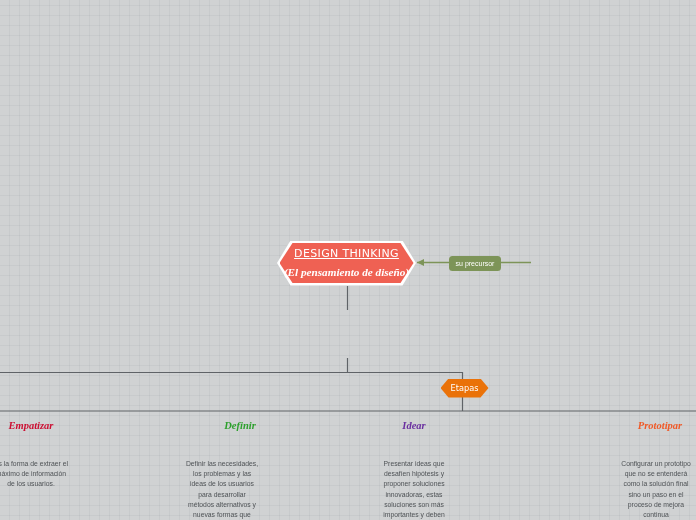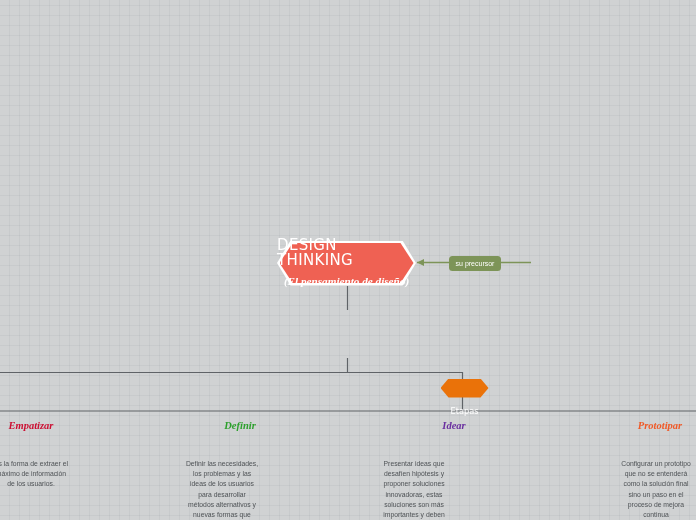--- a/index.html
+++ b/index.html
@@ -33,22 +33,22 @@
   }
   .central .fill{
     position:absolute;left:2.5px;top:2.5px;width:134px;height:40px;
     background:#ef6153;
     -webkit-clip-path:polygon(13px 0,121px 0,134px 50%,121px 100%,13px 100%,0 50%);
     clip-path:polygon(13px 0,121px 0,134px 50%,121px 100%,13px 100%,0 50%);
   }
   .central .txt{position:absolute;left:0;top:0;width:139px;height:45px;
     display:flex;flex-direction:column;align-items:center;justify-content:center;
     color:#fff;line-height:1;}
-  .central .l1{font-size:15px;letter-spacing:.35px;margin-bottom:8px;
-      font-family:"DejaVu Sans", sans-serif;font-weight:400;}
+  .central .l1{font-size:11px;letter-spacing:.35px;margin-bottom:8px;
+      font-family:"DejaVu Sans", sans-serif;font-weight:400;text-decoration:underline;}
   .central .l2{font-size:11.2px;font-family:"Liberation Serif", serif;font-style:italic;font-weight:700;text-align:right;}
 
   
   .descbox{
     left:270.5px;top:309.5px;width:153px;height:48px;
     border:1.2px solid #62666a;border-radius:5px;
     color:#4f5356;font-size:7.2px;line-height:11.2px;text-align:center;
     display:flex;align-items:center;justify-content:center;
     font-family:"Liberation Sans", sans-serif;
   }
@@ -74,21 +74,21 @@
     display:flex;align-items:center;justify-content:center;color:#fff;
     font-family:"DejaVu Sans Mono", monospace;font-size:8px;letter-spacing:.2px;}
 
   
   .etapas{left:440.5px;top:378.5px;width:48px;height:19px;}
   .etapas .fill{position:absolute;inset:0;background:#ea7209;
     -webkit-clip-path:polygon(8px 0,40px 0,48px 50%,40px 100%,8px 100%,0 50%);
     clip-path:polygon(8px 0,40px 0,48px 50%,40px 100%,8px 100%,0 50%);}
   .etapas .txt{position:absolute;left:0;top:0;width:48px;height:19px;
     display:flex;align-items:center;justify-content:center;color:#fff;
-    font-size:8.2px;font-family:"DejaVu Sans", sans-serif;margin-top:23px;}
+    font-size:8.2px;font-family:"DejaVu Sans", sans-serif;}
 
   
   .stagelabel{position:absolute;transform:translateX(-50%);
     font-family:"Liberation Serif", serif;font-style:italic;font-weight:700;
     font-size:10.5px;white-space:nowrap;top:420px;text-align:right;}
   .stagetext{position:absolute;transform:translateX(-50%);
     font-family:"Liberation Sans", sans-serif;font-size:6.8px;line-height:10.35px;
     color:#4f5356;text-align:center;top:458.5px;white-space:nowrap;}
 </style>
 </head>
@@ -143,21 +143,21 @@
       </div>
       <div class="stagelabel" style="left: 232px; color: rgb(44, 160, 44); margin-left: 8px;">Definir</div>
       <div class="stagetext" style="left: 222px;">
         <div>Definir las necesidades,</div>
         <div>los problemas y las</div>
         <div>ideas de los usuarios</div>
         <div>para desarrollar</div>
         <div>métodos alternativos y</div>
         <div>nuevas formas que</div>
       </div>
-      <div class="stagelabel" style="left: 414px; color: rgb(106, 47, 160); margin-left: 40px;">Idear</div>
+      <div class="stagelabel" style="left: 414px; color: rgb(106, 47, 160);">Idear</div>
       <div class="stagetext" style="left: 414px;">
         <div>Presentar ideas que</div>
         <div>desafíen hipótesis y</div>
         <div>proponer soluciones</div>
         <div>innovadoras, estas</div>
         <div>soluciones son más</div>
         <div>importantes y deben</div>
       </div>
       <div class="stagelabel" style="left: 660px; color: rgb(240, 90, 40); font-style: italic;">Prototipar</div>
       <div class="stagetext" style="left: 656px;">

